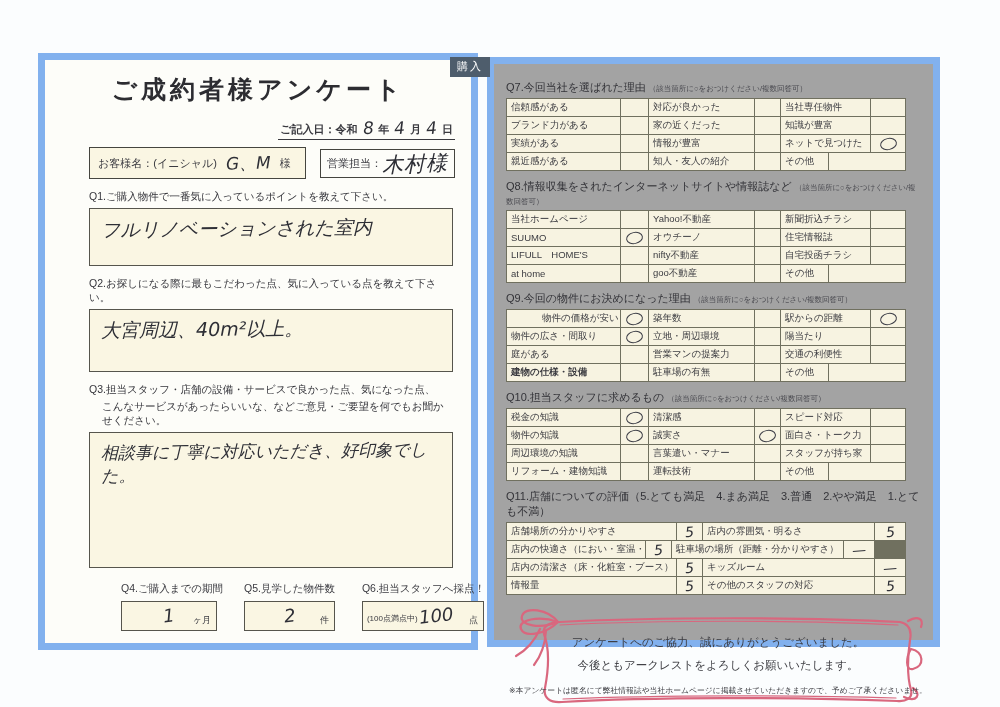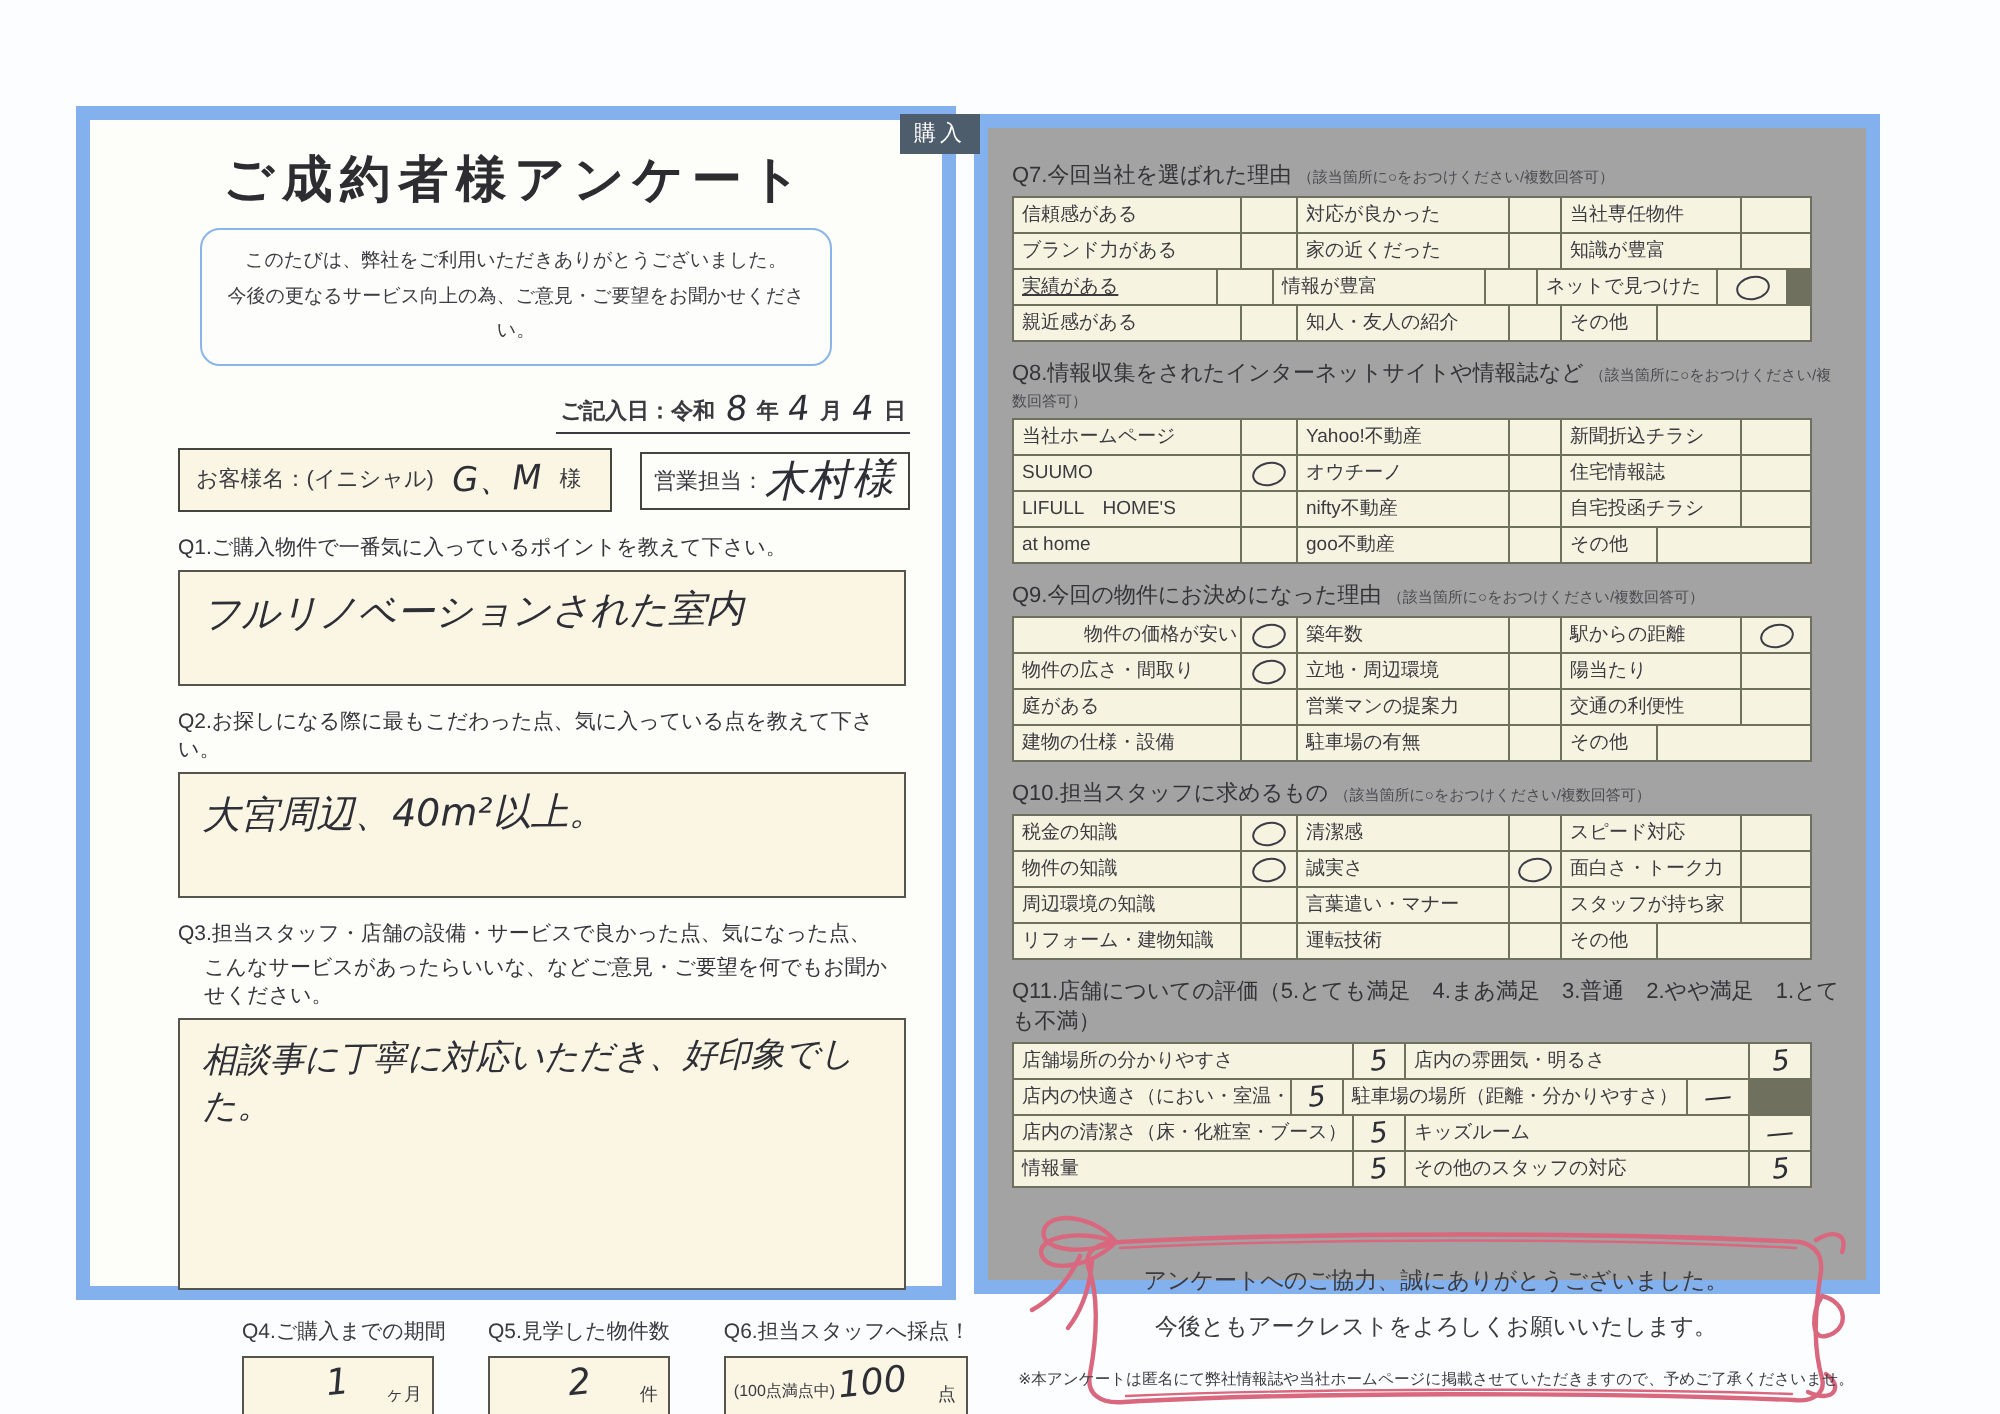--- a/index.html
+++ b/index.html
@@ -87,24 +87,20 @@
   .thanks-note{position:absolute;left:0;bottom:15px;width:100%;text-align:center;font-size:7.8px;color:#3b3b40;}
 </style>
 </head>
 <body>
 
 <div class="badge">購入</div>
 
 <div class="panel" id="left-panel">
   <div class="lp-title">ご成約者様アンケート</div>
 
-  <div class="intro-box">
-    <div>このたびは、弊社をご利用いただきありがとうございました。</div>
-    <div>今後の更なるサービス向上の為、ご意見・ご要望をお聞かせください。</div>
-  </div>
 
   <div class="date-line">
     <span class="date-underline">
       <span>ご記入日：令和</span><span class="hw hw-date">8</span><span>年</span><span class="hw hw-date">4</span><span>月</span><span class="hw hw-date">4</span><span>日</span>
     </span>
   </div>
 
   <div class="name-row">
     <div class="field-box customer-box">
       <span>お客様名：(イニシャル)</span>
@@ -177,21 +173,21 @@
         </div>
         <div class="ct-row">
           <div class="ct-cell " style="width: 114px;">ブランド力がある</div>
           <div class="ct-cell mark-cell" style="width: 28px;"></div>
           <div class="ct-cell " style="width: 106px;">家の近くだった</div>
           <div class="ct-cell mark-cell" style="width: 26px;"></div>
           <div class="ct-cell " style="width: 90px;">知識が豊富</div>
           <div class="ct-cell mark-cell last" style="width: 34px;"></div>
         </div>
         <div class="ct-row">
-          <div class="ct-cell " style="width: 102px; text-decoration: underline;">実績がある</div>
+          <div class="ct-cell " style="width: 114px;">実績がある</div>
           <div class="ct-cell mark-cell" style="width: 28px;"></div>
           <div class="ct-cell " style="width: 106px;">情報が豊富</div>
           <div class="ct-cell mark-cell" style="width: 26px;"></div>
           <div class="ct-cell " style="width: 90px;">ネットで見つけた</div>
           <div class="ct-cell mark-cell last" style="width: 34px;">
             <span class="circle-mark"></span>
           </div>
         </div>
         <div class="ct-row">
           <div class="ct-cell " style="width: 114px;">親近感がある</div>
@@ -273,21 +269,21 @@
         </div>
         <div class="ct-row">
           <div class="ct-cell " style="width: 114px;">庭がある</div>
           <div class="ct-cell mark-cell" style="width: 28px;"></div>
           <div class="ct-cell " style="width: 106px;">営業マンの提案力</div>
           <div class="ct-cell mark-cell" style="width: 26px;"></div>
           <div class="ct-cell " style="width: 90px;">交通の利便性</div>
           <div class="ct-cell mark-cell last" style="width: 34px;"></div>
         </div>
         <div class="ct-row">
-          <div class="ct-cell " style="width: 114px;">建物の仕様・設備</div>
+          <div class="ct-cell " style="width: 114px; font-weight: bold;">建物の仕様・設備</div>
           <div class="ct-cell mark-cell" style="width: 28px;"></div>
           <div class="ct-cell " style="width: 106px;">駐車場の有無</div>
           <div class="ct-cell mark-cell" style="width: 26px;"></div>
           <div class="ct-cell " style="width: 48px;">その他</div>
           <div class="ct-cell last" style="flex: 1 1 0%;"></div>
         </div>
       </div>
 
     <div class="section-title">
       <span>Q10.担当スタッフに求めるもの</span>

